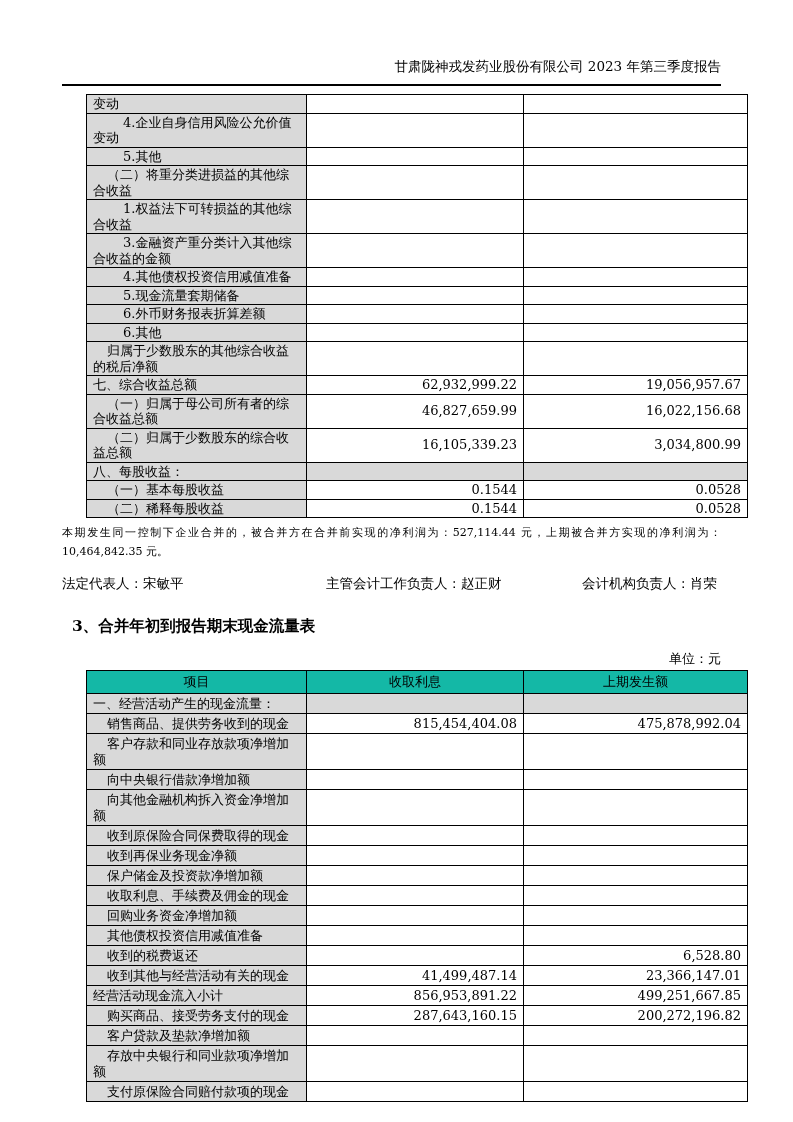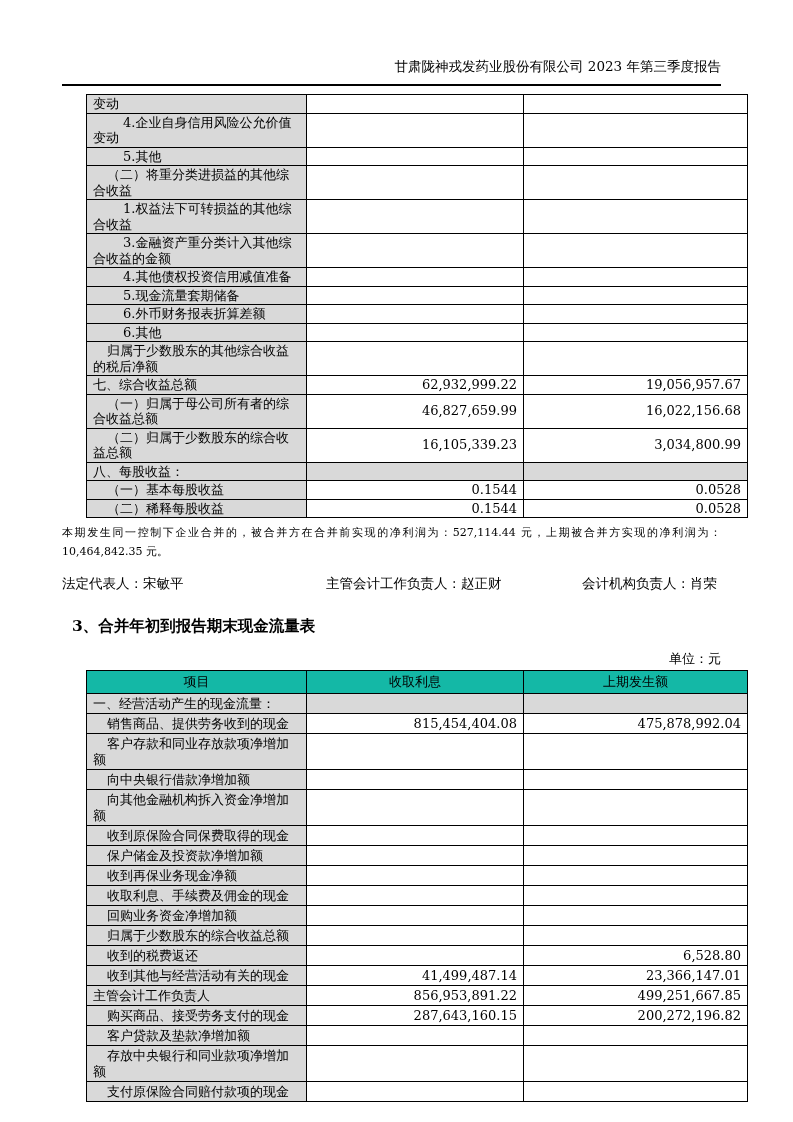--- a/index.html
+++ b/index.html
@@ -242,56 +242,56 @@
           <td class="label-cell ind-1">向其他金融机构拆入资金净增加额</td>
           <td class="num-cell"></td>
           <td class="num-cell"></td>
         </tr>
         <tr>
           <td class="label-cell ind-1">收到原保险合同保费取得的现金</td>
           <td class="num-cell"></td>
           <td class="num-cell"></td>
         </tr>
         <tr>
+          <td class="label-cell ind-1">收到再保业务现金净额</td>
+          <td class="num-cell"></td>
+          <td class="num-cell"></td>
+        </tr>
+        <tr>
           <td class="label-cell ind-1">保户储金及投资款净增加额</td>
           <td class="num-cell"></td>
           <td class="num-cell"></td>
         </tr>
         <tr>
-          <td class="label-cell ind-1">收到再保业务现金净额</td>
-          <td class="num-cell"></td>
-          <td class="num-cell"></td>
-        </tr>
-        <tr>
           <td class="label-cell ind-1">收取利息、手续费及佣金的现金</td>
           <td class="num-cell"></td>
           <td class="num-cell"></td>
         </tr>
         <tr>
           <td class="label-cell ind-1">回购业务资金净增加额</td>
           <td class="num-cell"></td>
           <td class="num-cell"></td>
         </tr>
         <tr>
-          <td class="label-cell ind-1">归属于少数股东的综合收益总额</td>
+          <td class="label-cell ind-1">其他债权投资信用减值准备</td>
           <td class="num-cell"></td>
           <td class="num-cell"></td>
         </tr>
         <tr>
           <td class="label-cell ind-1">收到的税费返还</td>
           <td class="num-cell"></td>
           <td class="num-cell">6,528.80</td>
         </tr>
         <tr>
           <td class="label-cell ind-1">收到其他与经营活动有关的现金</td>
           <td class="num-cell">41,499,487.14</td>
           <td class="num-cell">23,366,147.01</td>
         </tr>
         <tr>
-          <td class="label-cell ind-0">主管会计工作负责人</td>
+          <td class="label-cell ind-0">经营活动现金流入小计</td>
           <td class="num-cell">856,953,891.22</td>
           <td class="num-cell">499,251,667.85</td>
         </tr>
         <tr>
           <td class="label-cell ind-1">购买商品、接受劳务支付的现金</td>
           <td class="num-cell">287,643,160.15</td>
           <td class="num-cell">200,272,196.82</td>
         </tr>
         <tr>
           <td class="label-cell ind-1">客户贷款及垫款净增加额</td>

